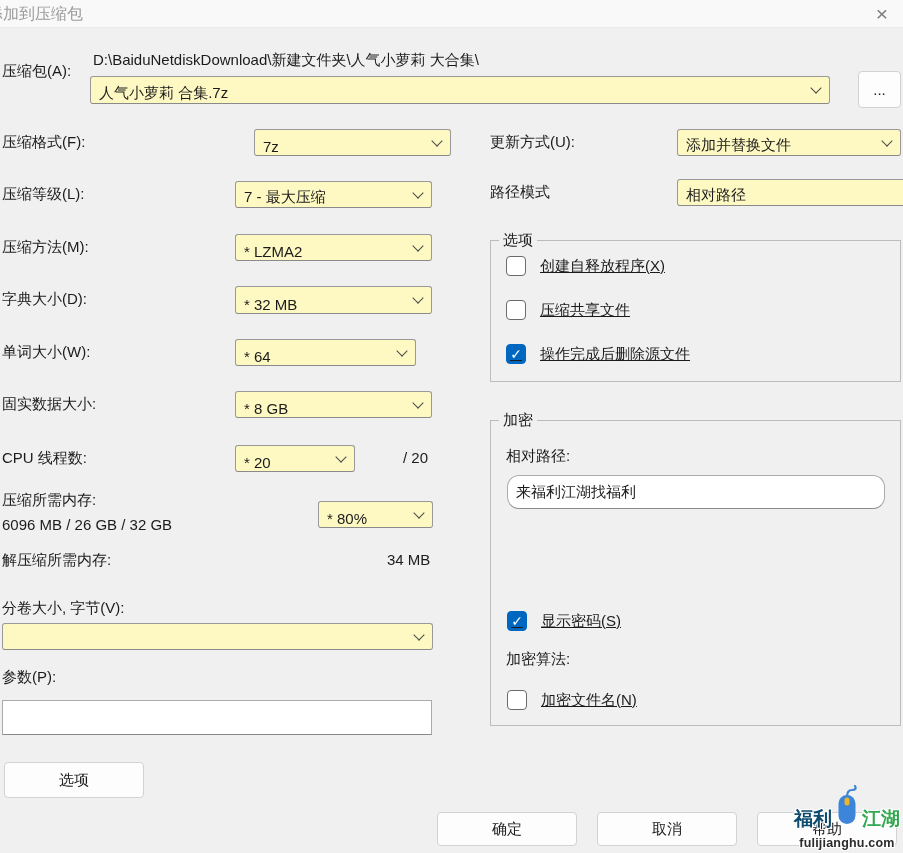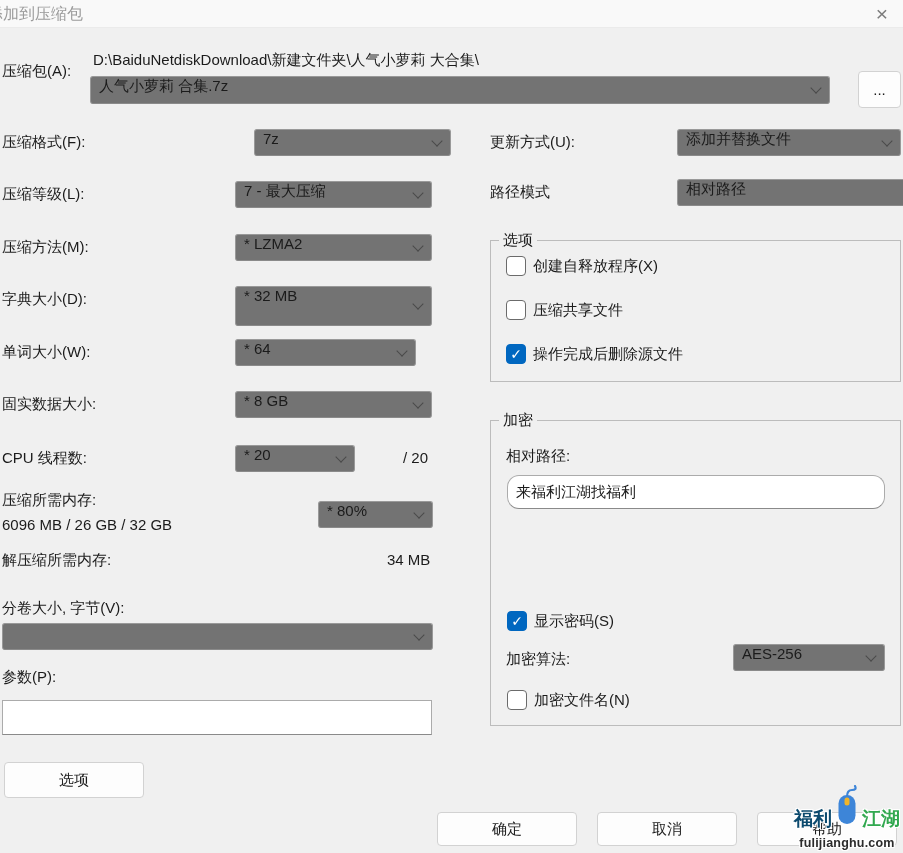--- a/index.html
+++ b/index.html
@@ -11,35 +11,35 @@
   }
   
   .titlebar { position:absolute; left:0; top:0; width:903px; height:28px;
     background:#f9f9f9; border-bottom:1px solid #ebebeb; }
   .title { position:absolute; left:-13px; top:4px; font-size:16px; color:#9b9b9b; white-space:nowrap; }
   .close-btn { position:absolute; right:8px; top:0px; width:26px; height:26px;
     display:flex; align-items:center; justify-content:center;
     color:#7c7c7c; font-size:21px; line-height:1; cursor:default; }
   
   .lbl { position:absolute; white-space:nowrap; }
-  .combo { position:absolute; background:#737373; border:1px solid #999;
-    border-bottom-color:#8a8a8a; border-radius:3px; display:flex; align-items:flex-start;
+  .combo { position:absolute; background:#fef9c3; border:1px solid #999;
+    border-bottom-color:#8a8a8a; border-radius:3px; display:flex; align-items:flex-end;
     padding:0 26px 0 8px; white-space:nowrap; overflow:hidden; }
   .combo .chev { position:absolute; right:9px; top:50%; width:8px; height:8px;
     margin-top:-6px; border-right:1.4px solid #4a4a4a; border-bottom:1.4px solid #4a4a4a;
     transform:rotate(45deg); }
   .txtin { position:absolute; background:#fff; border:1px solid #ababab;
     border-bottom-color:#8a8a8a; font:inherit; padding:0 8px; color:#1b1b1b; }
   .btn { position:absolute; background:#fdfdfd; border:1px solid #d2d2d2;
     border-radius:4px; display:flex; align-items:center; justify-content:center;
     font-size:15px; color:#1b1b1b; }
   .group { position:absolute; border:1px solid #bcbcbc; }
   .group > .gtitle { position:absolute; left:8px; top:-10px; background:#f0f0f0;
     padding:0 4px; font-size:15px; }
-  .cbrow { position:absolute; display:flex; align-items:center; gap:7px; }
+  .cbrow { position:absolute; display:flex; align-items:center; gap:14px;text-decoration:underline; }
   .cb { width:20px; height:20px; border:1px solid #6b6b6b; border-radius:4px;
     background:#fff; flex:0 0 auto; display:flex; align-items:center; justify-content:center; }
   .cb.checked { background:#0067c0; border-color:#0067c0; color:#fff; font-size:14px; }
   .cb .tick { display:none; }
   .cb.checked .tick { display:block; }
   
   .logo { position:absolute; right:0px; bottom:0px; width:112px; height:68px; }
   .logo .row1 { position:absolute; top:21px; left:0; width:100%; display:flex;
     justify-content:space-between; padding:0 3px; font-weight:bold; font-size:19px;
     text-shadow:-1px -1px 0 #fff,1px -1px 0 #fff,-1px 1px 0 #fff,1px 1px 0 #fff; }
@@ -85,21 +85,21 @@
     <span class="chev"></span>
 </div>
 <div class="combo" style="left:235px; top:181px; width:197px; height:27px;">
   <span>7 - 最大压缩</span>
     <span class="chev"></span>
 </div>
 <div class="combo" style="left:235px; top:234px; width:197px; height:27px;">
   <span>* LZMA2</span>
     <span class="chev"></span>
 </div>
-<div class="combo" style="left:235px; top:286px; width:197px; height:40px;">
+<div class="combo" style="left:235px; top:286px; width:197px; height:28px;">
   <span>* 32 MB</span>
     <span class="chev"></span>
 </div>
 <div class="combo" style="left:235px; top:339px; width:181px; height:27px;">
   <span>* 64</span>
     <span class="chev"></span>
 </div>
 <div class="combo" style="left:235px; top:391px; width:197px; height:27px;">
   <span>* 8 GB</span>
     <span class="chev"></span>
@@ -153,24 +153,20 @@
   <span class="gtitle">加密</span>
   <div class="lbl" style="left:15px; top:26px;">相对路径:</div>
   <input class="txtin" style="left: 16px; top: 54px; width: 378px; height: 34px; border-radius: 12px;" value="来福利江湖找福利">
   <div class="cbrow" style="left:16px; top:190px;">
     <span class="cb checked">
         <span class="tick">✓</span>
       </span>
     <span>显示密码(S)</span>
   </div>
   <div class="lbl" style="left:15px; top:229px;">加密算法:</div>
-  <div class="combo" style="left:242px; top:223px; width:152px; height:27px;">
-    <span>AES-256</span>
-      <span class="chev"></span>
-  </div>
   <div class="cbrow" style="left:16px; top:269px;">
     <span class="cb"></span>
     <span>加密文件名(N)</span>
   </div>
 </div>
 
 <div class="btn" style="left:437px; top:812px; width:140px; height:34px;">确定</div>
 <div class="btn" style="left:597px; top:812px; width:140px; height:34px;">取消</div>
 <div class="btn" style="left:757px; top:812px; width:140px; height:34px;">帮助</div>
 

